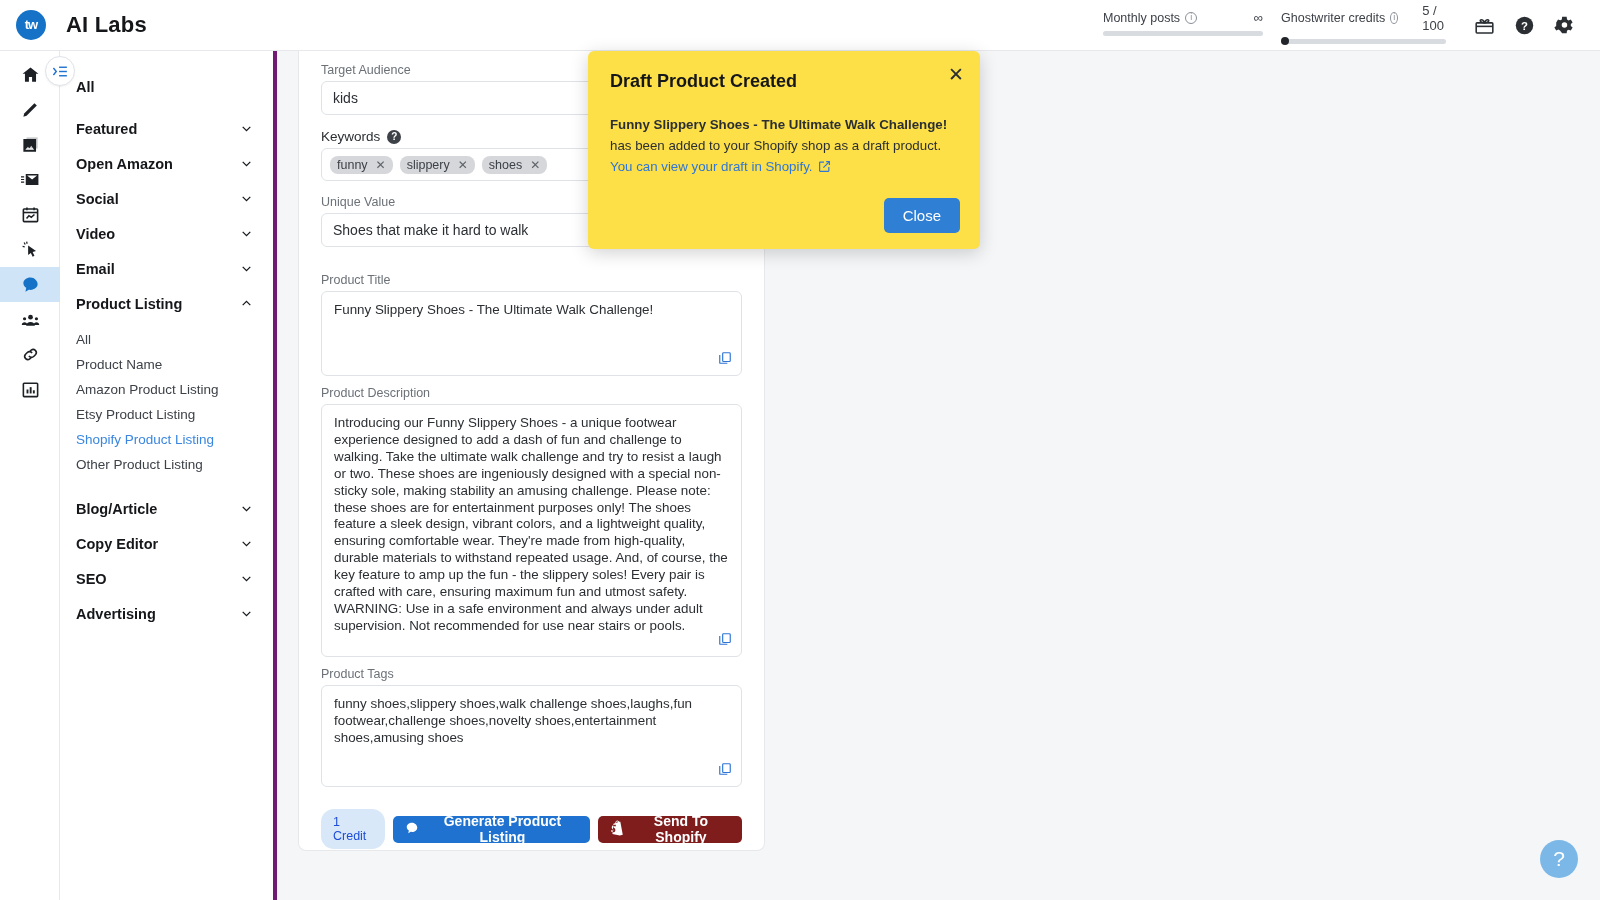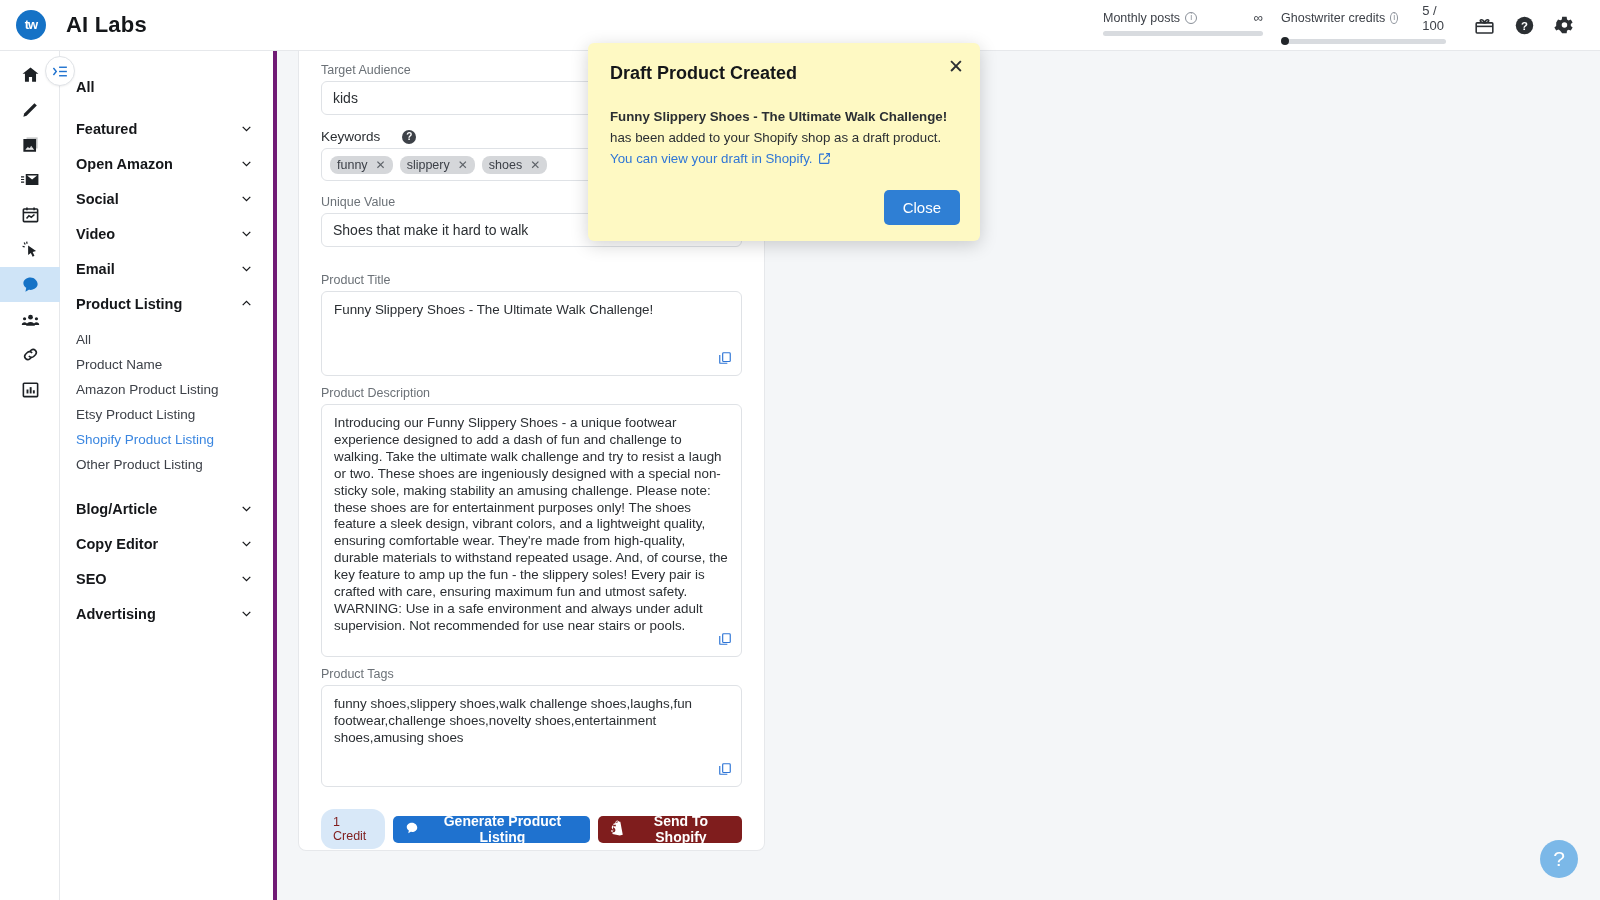--- a/index.html
+++ b/index.html
@@ -106,21 +106,21 @@
   .card{
     position:absolute; left:21px; top:0px; width:467px; height:800px;
     background:#ffffff; border:1px solid #e6e8eb;
     border-top:none;
     border-radius:0 0 8px 8px;
     padding:12px 22px 0 22px;
   }
   .fld-label{
     font-size:12.5px; color:#6b7177; margin-bottom:4px;
   }
-  .fld-label.big{ font-size:13.5px; color:#2b2f33; display:flex; align-items:center;gap:15px; }
+  .fld-label.big{ font-size:13.5px; color:#2b2f33; display:flex; align-items:center; }
   .help-q{
     width:14px;height:14px;border-radius:50%;background:#3d4148;color:#fff;
     font-size:10px;display:inline-flex;align-items:center;justify-content:center;
     margin-left:7px; font-weight:700;
   }
   .inp{
     border:1px solid #dfe2e6; border-radius:6px; background:#fff;
     padding:8px 11px; font-size:14px; color:#2b2f33; height:34px;
     display:flex; align-items:center;
   }
@@ -140,35 +140,35 @@
     border:1px solid #dfe2e6; border-radius:6px; background:#fff;
     padding:10px 12px 22px 12px; font-size:13.4px; line-height:16.9px;
     color:#2b2f33; white-space:pre-wrap; overflow:hidden;
   }
   .copy-ico{
     position:absolute; right:10px; bottom:7px; color:#2f76d6; cursor:pointer;
   }
 
   .btnrow{ display:flex; align-items:center; gap:8px; margin-top:22px; }
   .credit-pill{
-    background:#d8e8f8; color:#7f1d1d; border-radius:13px;
+    background:#d8e8f8; color:#1d4ed8; border-radius:13px;
     padding:6px 12px; font-size:12.5px;
   }
   .btn{
     border:none; border-radius:5px; color:#fff; font-size:14px; font-weight:700;
     height:27px; display:flex; align-items:center; gap:8px; padding:0 12px;
     cursor:pointer; font-family:"Liberation Sans", sans-serif;
   }
   .btn-blue{ background:#1f72cf; }
   .btn-green{ background:#7f1d1d; }
 
   
   .modal{
-    position:absolute; left:588px; top:43px; width:392px; height:198px;
-    background:#fef9c3; border-radius:6px; z-index:60;
+    position:absolute; left:588px; top:51px; width:392px; height:198px;
+    background:#fde047; border-radius:6px; z-index:60;
     box-shadow:0 4px 18px rgba(0,0,0,.18);
     padding:20px 22px 0 22px;
   }
   .modal-title{ font-size:18px; font-weight:600; color:#15171a; }
   .modal-x{
     position:absolute; right:16px; top:14px; cursor:pointer;
     font-size:19px; color:#2b2f33; line-height:1;
   }
   .modal-body{
     margin-top:22px; font-size:13.3px; line-height:21px; color:#2b2f33;

